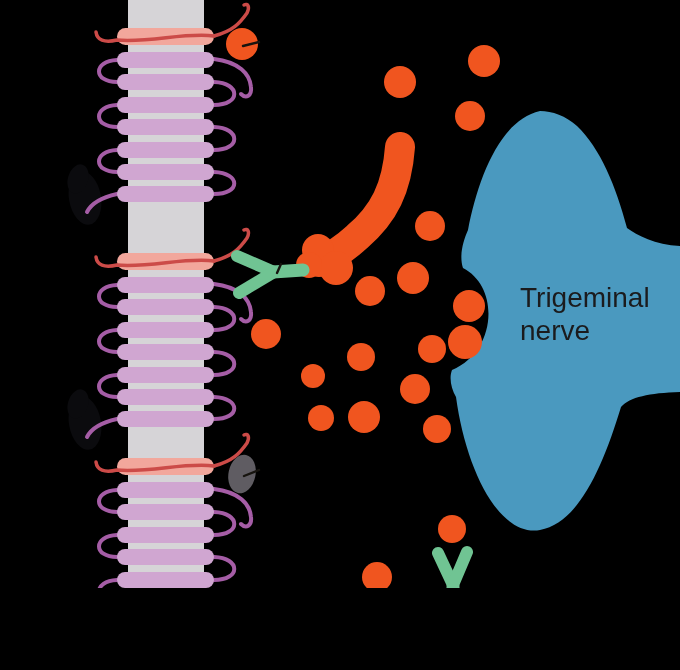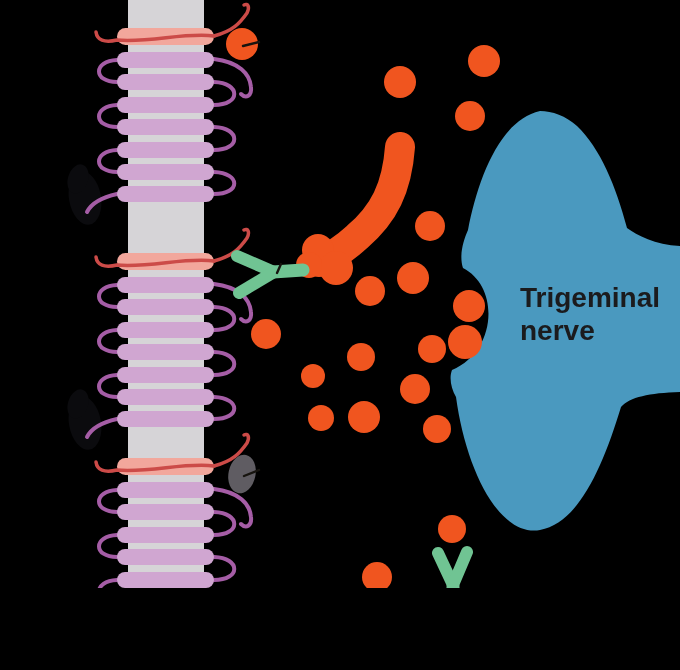--- a/index.html
+++ b/index.html
@@ -10,21 +10,21 @@
     --receptor-cap:#f2a79c;
     --receptor-cap-line:#cc4b48;
     --cgrp-orange:#f0551f;
     --nerve-blue:#4a99bf;
     --antibody-green:#70c493;
     --antagonist-gray:#5f5c62;
     --intracellular-blob:#0b0b0e;
     --label-text:#1b1b1d;
   }
   html,body{margin:0;padding:0;background:var(--background);}
-  #stage{width:680px;height:588px;position:relative;overflow:hidden;background:var(--background);font-weight:bold;}
+  #stage{width:680px;height:588px;position:relative;overflow:hidden;background:var(--background);}
   svg{display:block;}
   .bg{fill:var(--background);}
   .membrane{fill:var(--membrane);}
   .bar{fill:var(--receptor-bar);}
   .cap{fill:var(--receptor-cap);}
   .cap-line{stroke:var(--receptor-cap-line);stroke-width:3.5;fill:none;stroke-linecap:round;}
   .loop{stroke:var(--receptor-loop);stroke-width:4;fill:none;stroke-linecap:round;}
   .blob{fill:var(--intracellular-blob);}
   .cgrp{fill:var(--cgrp-orange);}
   .cgrp-arc{stroke:var(--cgrp-orange);stroke-width:30;fill:none;stroke-linecap:round;}

